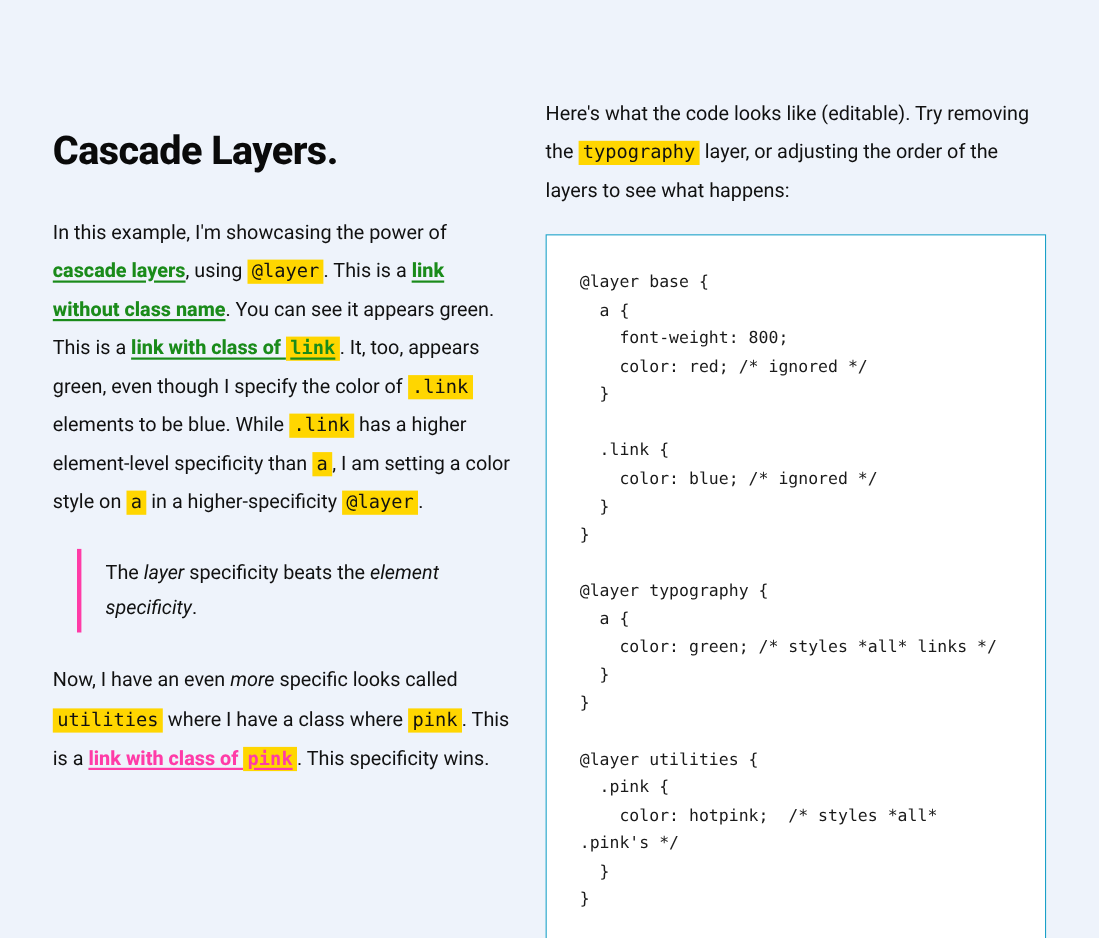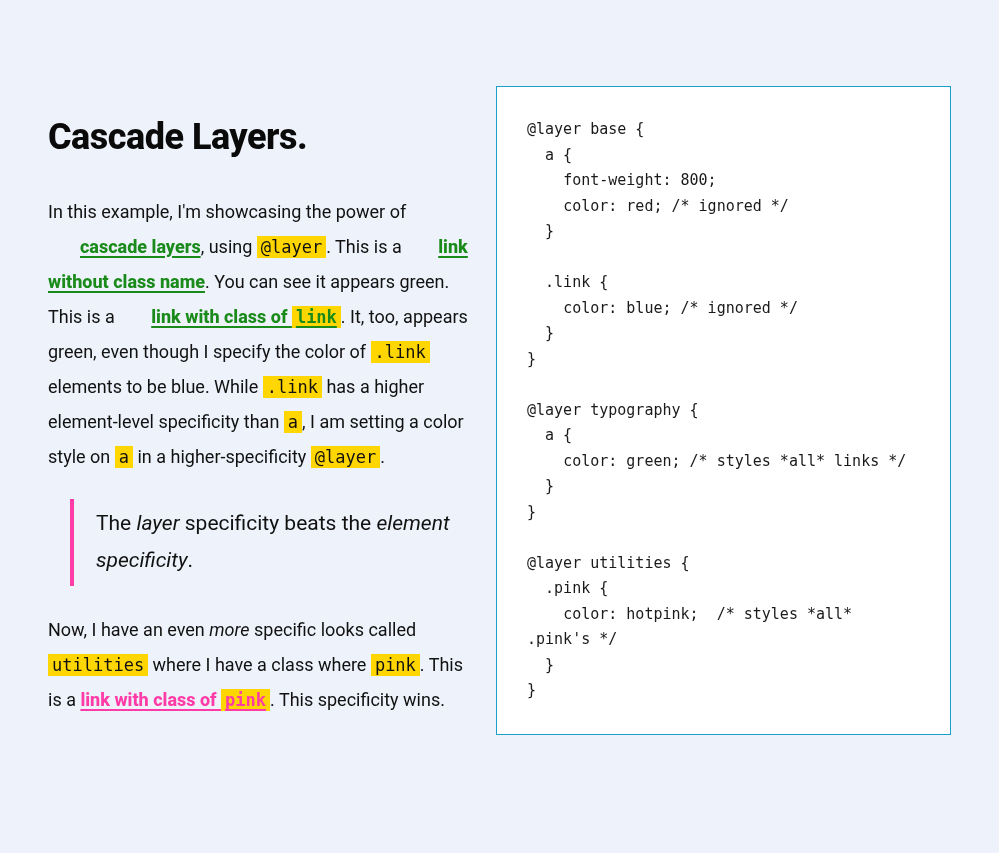--- a/index.html
+++ b/index.html
@@ -40,21 +40,20 @@
       color: #111;
       margin-bottom: 20px;
     }
     .intro-p { margin-bottom: 14px; }
     a.green-link {
       color: #1a8b1a;
       font-weight: 800;
       text-decoration: underline;
       text-underline-offset: 3px;
       text-decoration-thickness: 2px;
-      margin-left: 32px;
     }
     a.pink-link {
       color: #ff3ba7;
       font-weight: 800;
       text-decoration: underline;
       text-underline-offset: 3px;
       text-decoration-thickness: 2px;
     }
     code.inline-code {
       background: #ffd600;
@@ -64,21 +63,21 @@
       border-radius: 0;
     }
     code.inline-code.in-link {
       color: inherit;
       text-align: center;
     }
     blockquote.callout {
       border-left: 4px solid #ff3ba7;
       padding: 6px 0 6px 22px;
       margin: 24px 0 26px 22px;
-      font-size: 21px;
+      font-size: 18px;
       line-height: 1.8;
       color: #111;
     }
     blockquote.callout em {
       font-style: italic;
     }
     em.ital { font-style: italic; margin-top: 23px; }
     .code-intro {
       font-size: 18px;
       line-height: 1.95;
@@ -111,20 +110,23 @@
     <blockquote class="callout">
       <span>The </span><em>layer</em><span> specificity beats the </span><em>element specificity</em><span>.</span>
     </blockquote>
 
     <p>
       <span>Now, I have an even </span><em class="ital">more</em><span> specific looks called </span><code class="inline-code">utilities</code><span> where I have a class where </span><code class="inline-code">pink</code><span>. This is a </span><a href="#" class="pink-link"><span>link with class of </span><code class="inline-code in-link">pink</code></a><span>. This specificity wins.</span>
     </p>
   </div>
 
   <div class="right-col">
+    <p class="code-intro">
+      <span>Here's what the code looks like (editable). Try removing the </span><code class="inline-code">typography</code><span> layer, or adjusting the order of the layers to see what happens:</span>
+    </p>
 
     <div class="code-panel" contenteditable="true" style="">@layer base {
   a {
     font-weight: 800;
     color: red; /* ignored */
   }
 
   .link {
     color: blue; /* ignored */
   }

